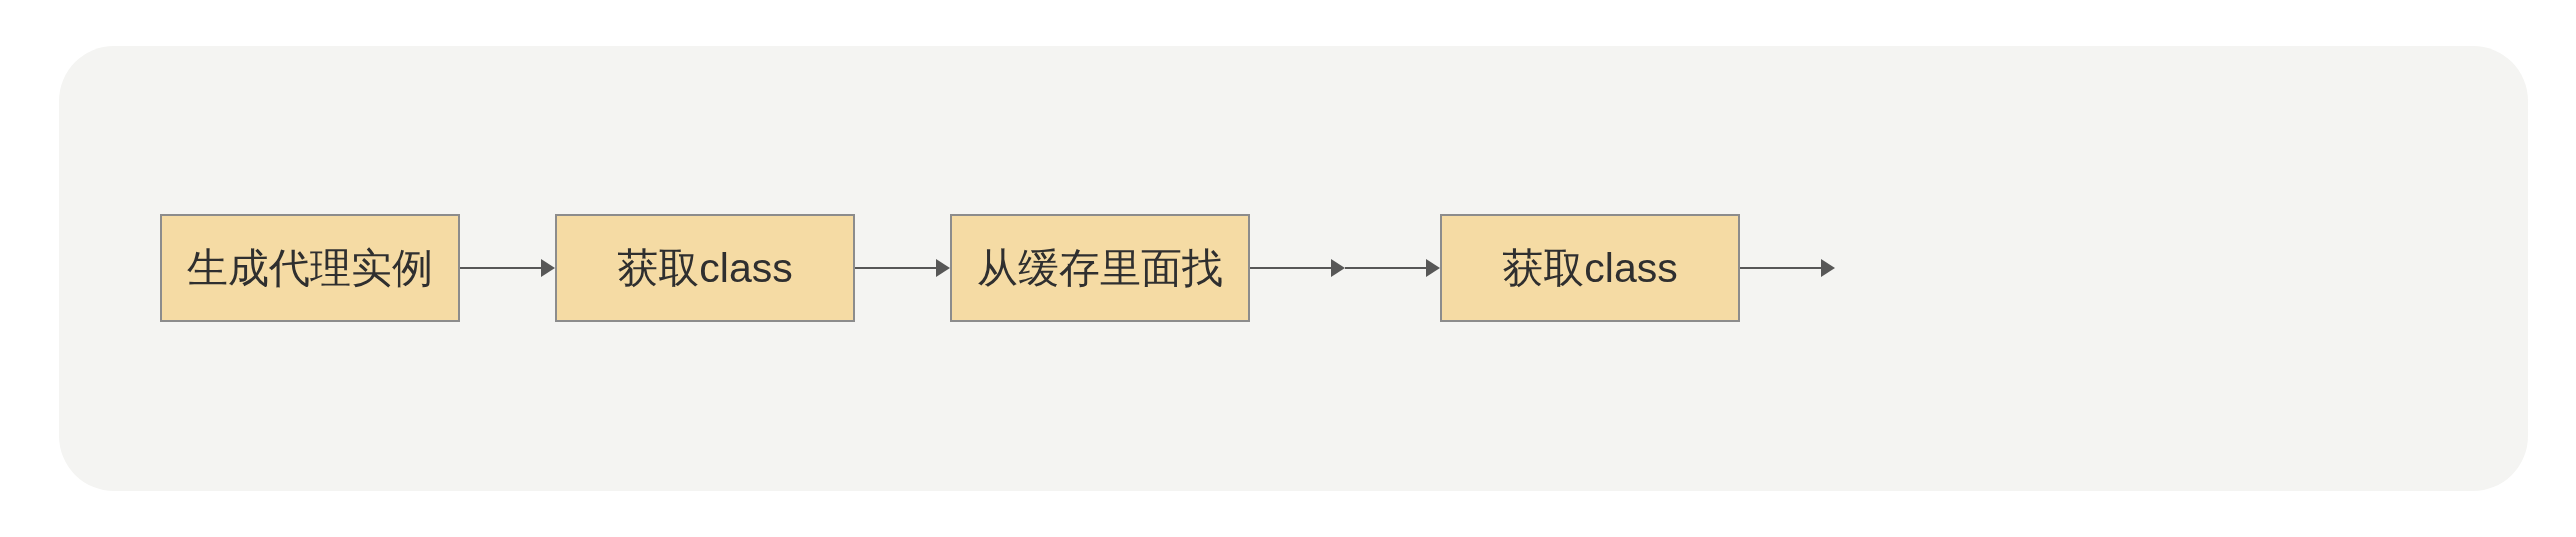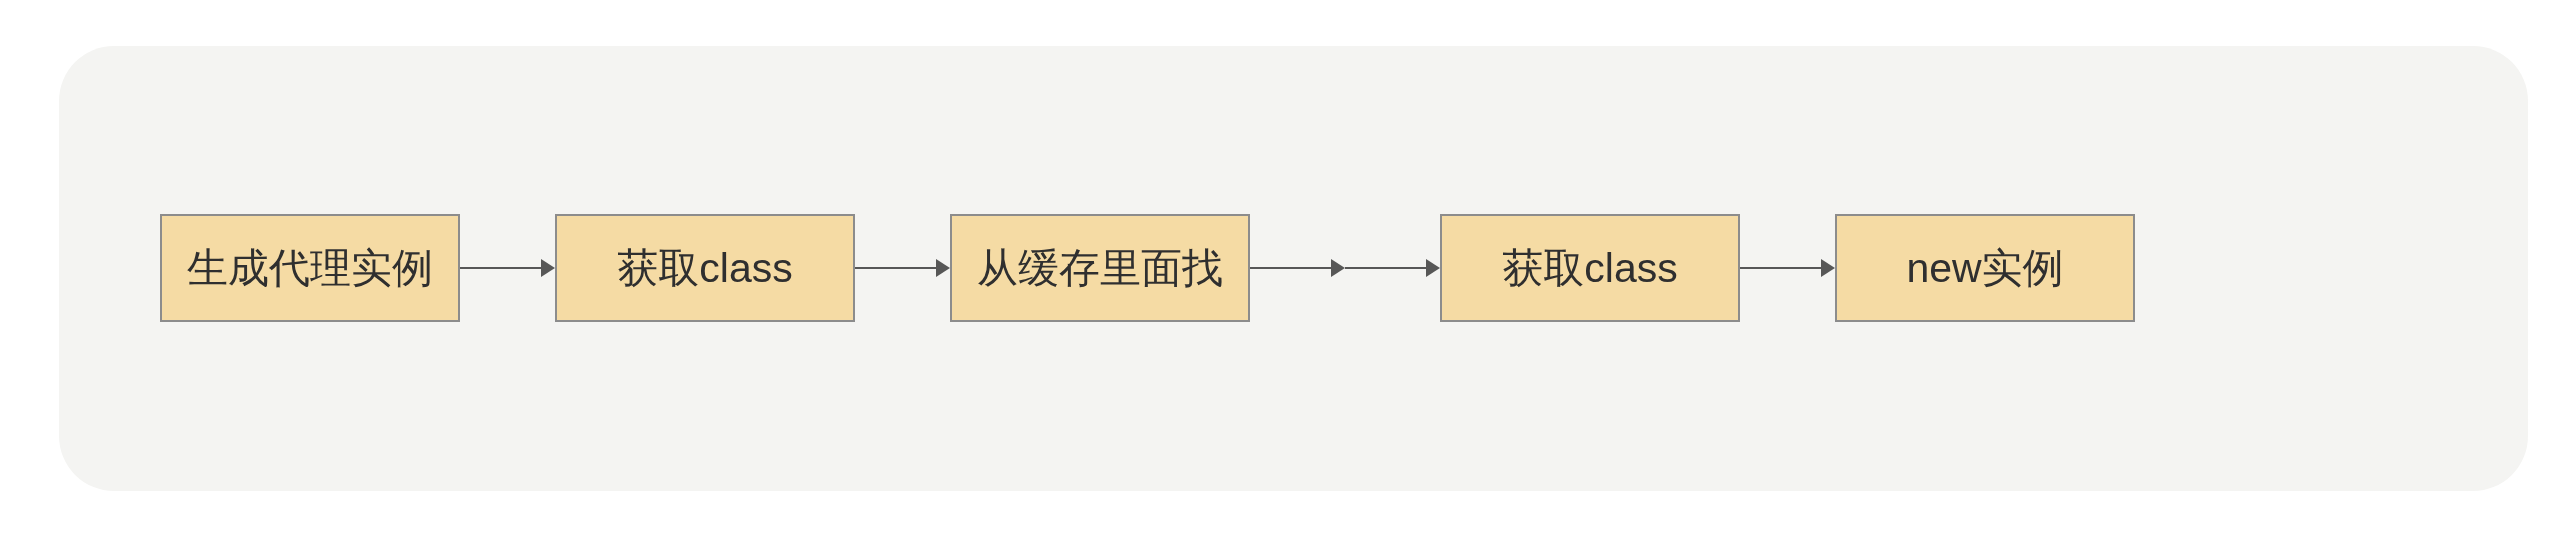--- a/index.html
+++ b/index.html
@@ -122,19 +122,16 @@
 
     <div class="node">
       <span>获取class</span>
     </div>
 
     <div class="connector">
       <span class="line"></span>
       <span class="head"></span>
     </div>
 
-    <div class="node">
-      <span>new实例</span>
-    </div>
 
   </div>
 </div>
 
 
 </body></html>

